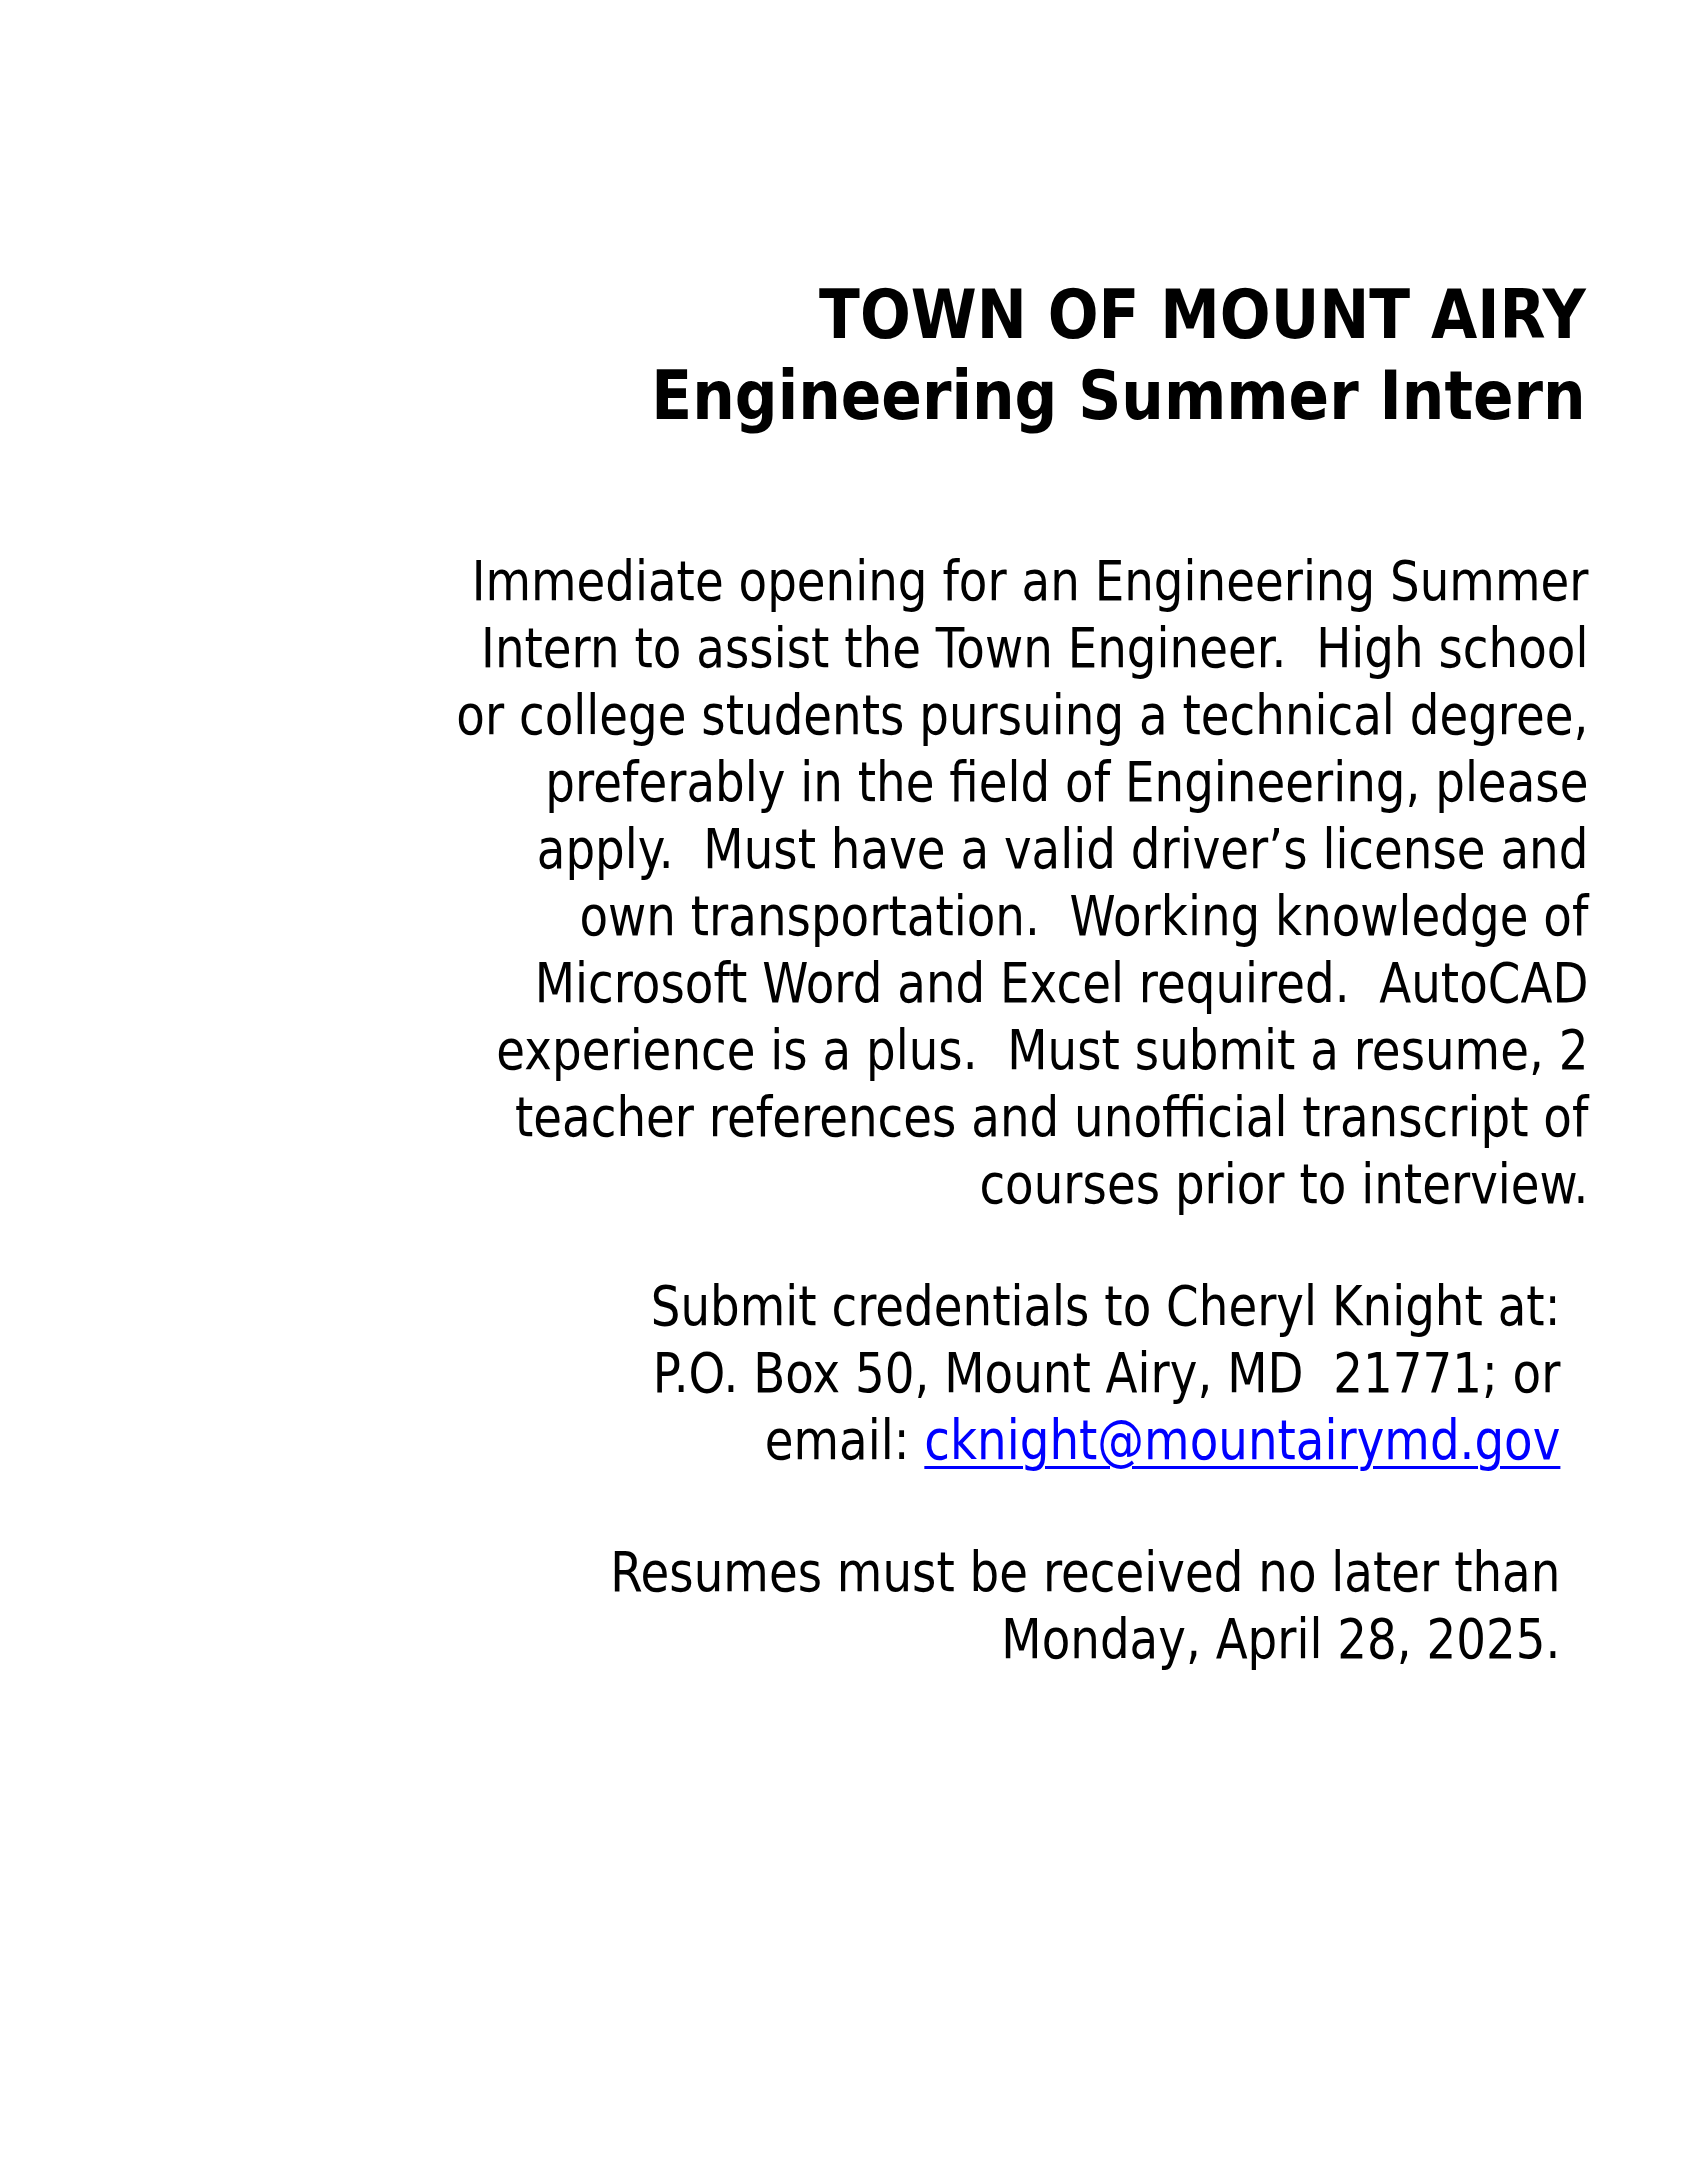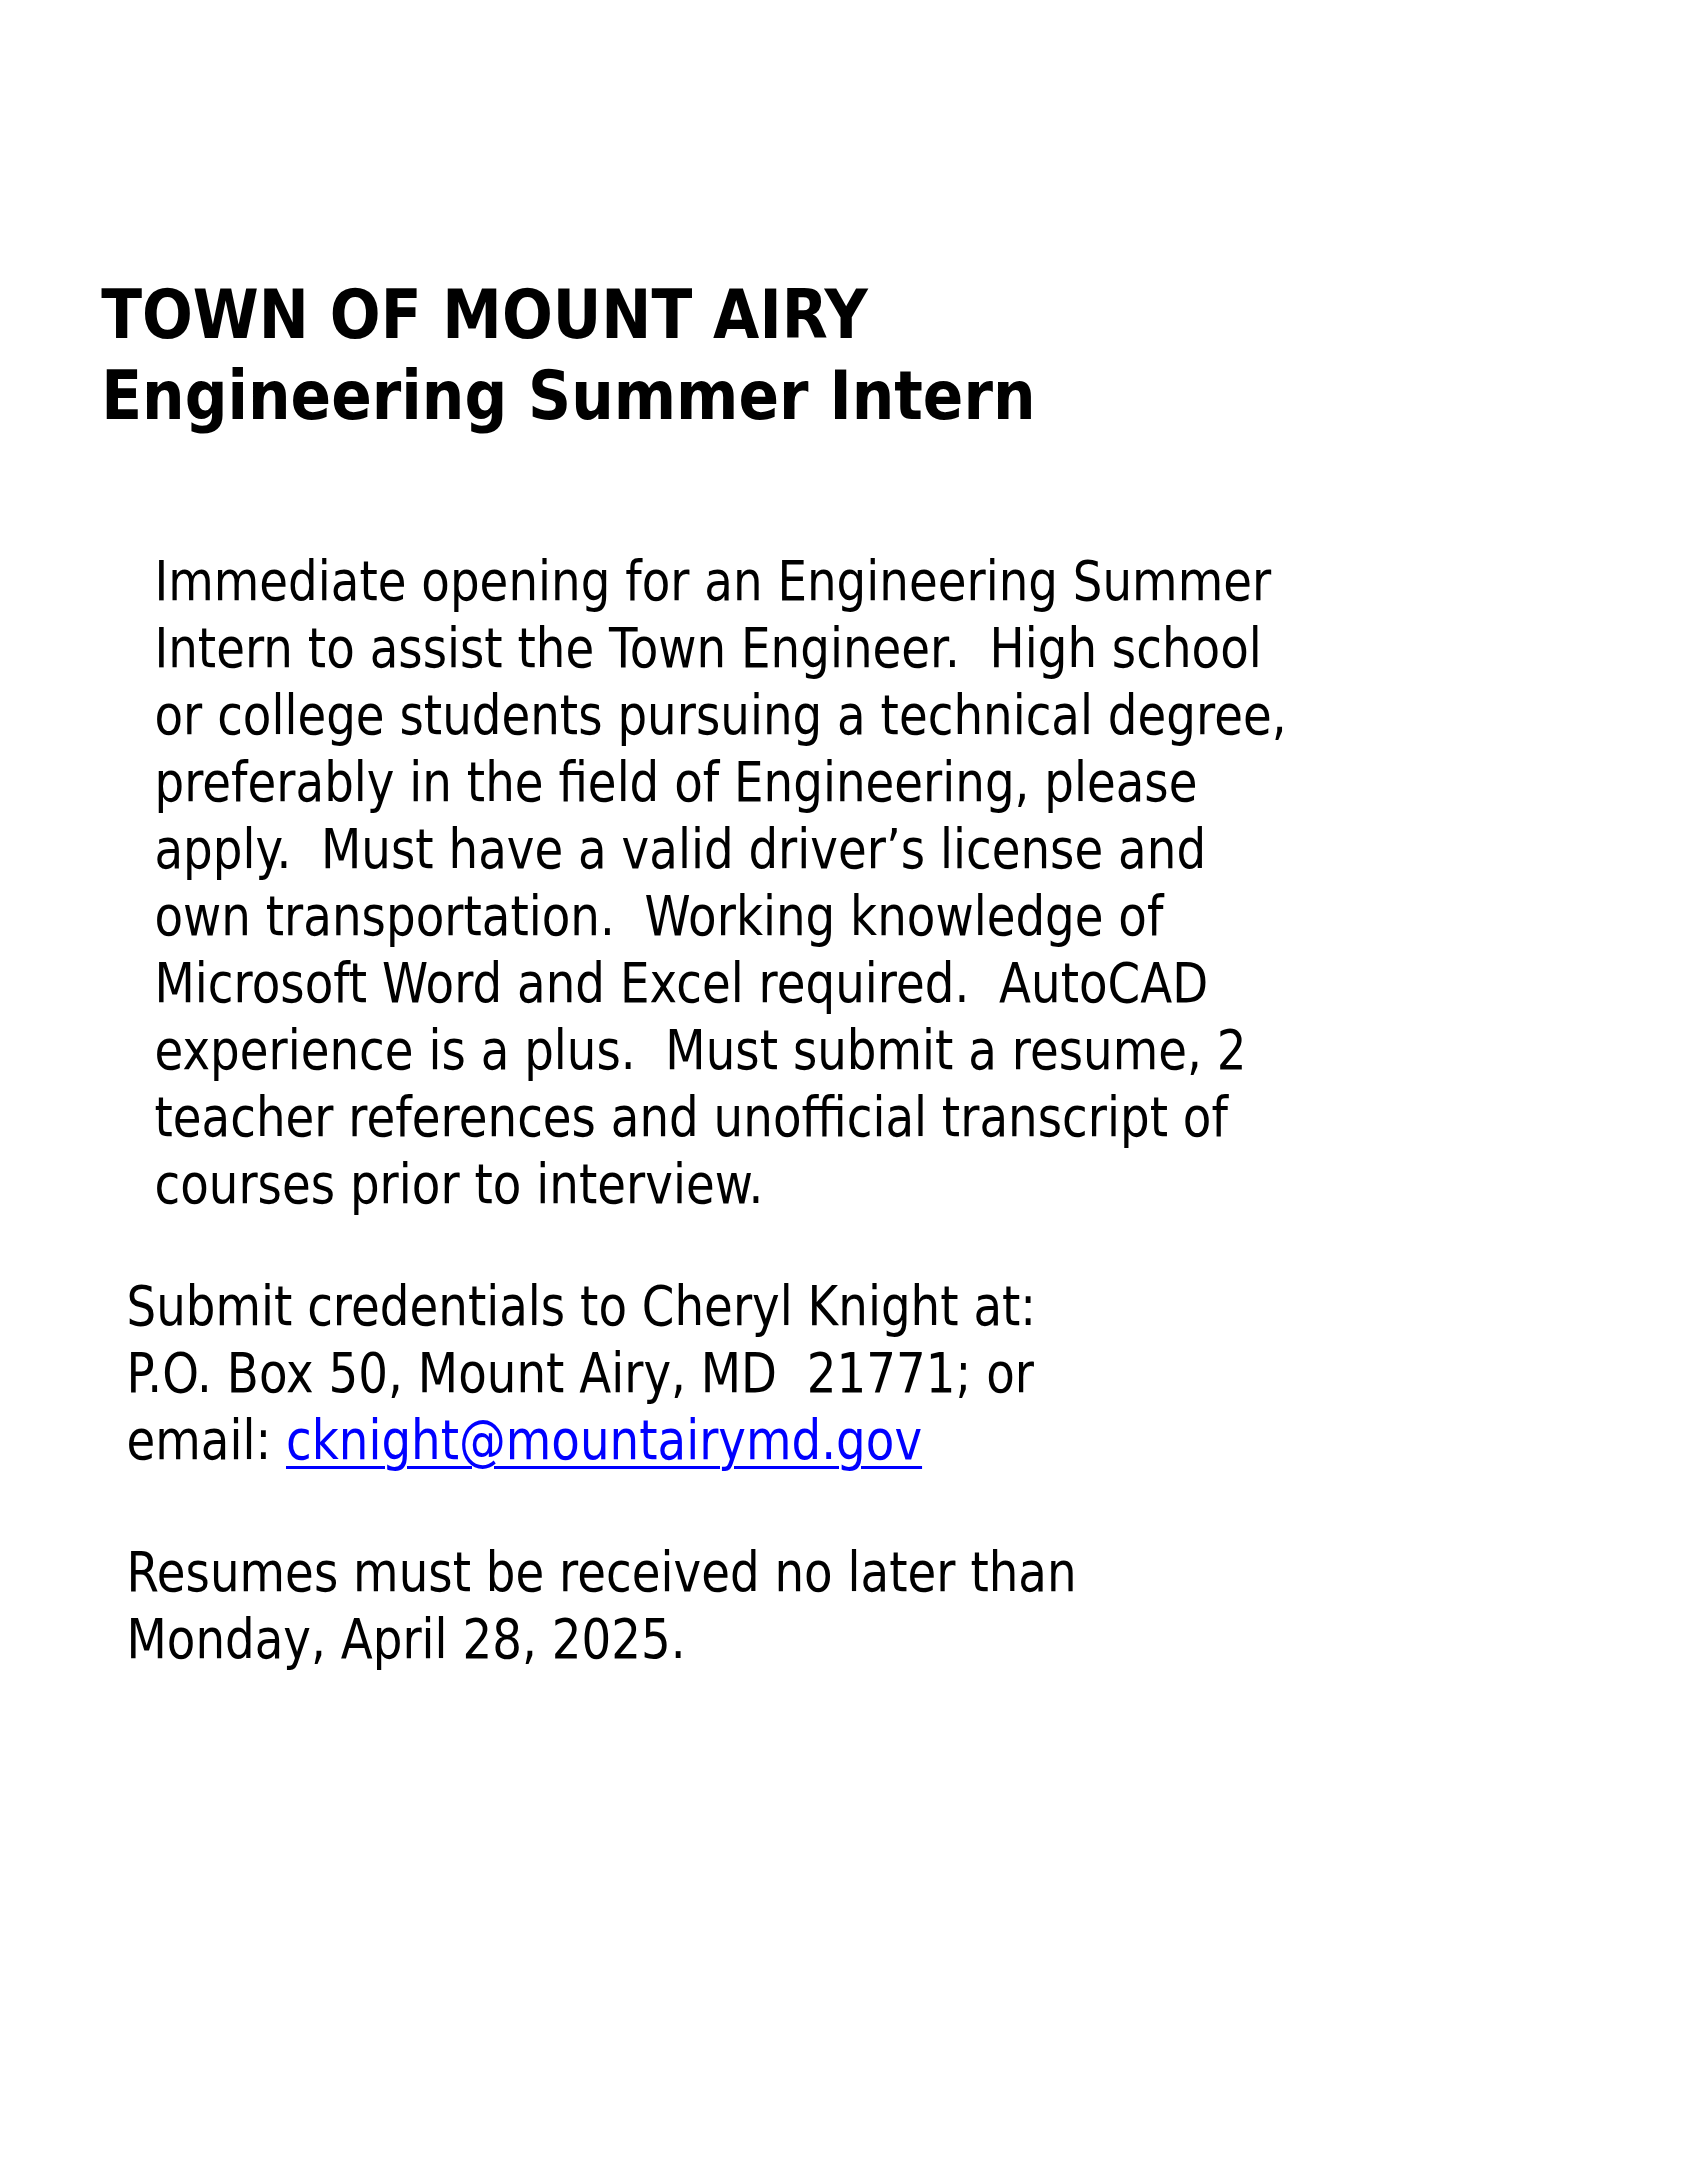--- a/index.html
+++ b/index.html
@@ -20,21 +20,21 @@
     left: 0;
     top: 0;
     width: 1687px;
     height: 2183px;
     background: #ffffff;
   }
   .block {
     position: absolute;
     left: 0;
     width: 1687px;
-    text-align: left;
+    text-align: right;
   }
   .line {
     display: block;
     white-space: pre;
     transform-origin: 843px 50%;
   }
   .title-1, .title-2 {
     font-weight: bold;
     font-size: 68px;
     line-height: 81px;

